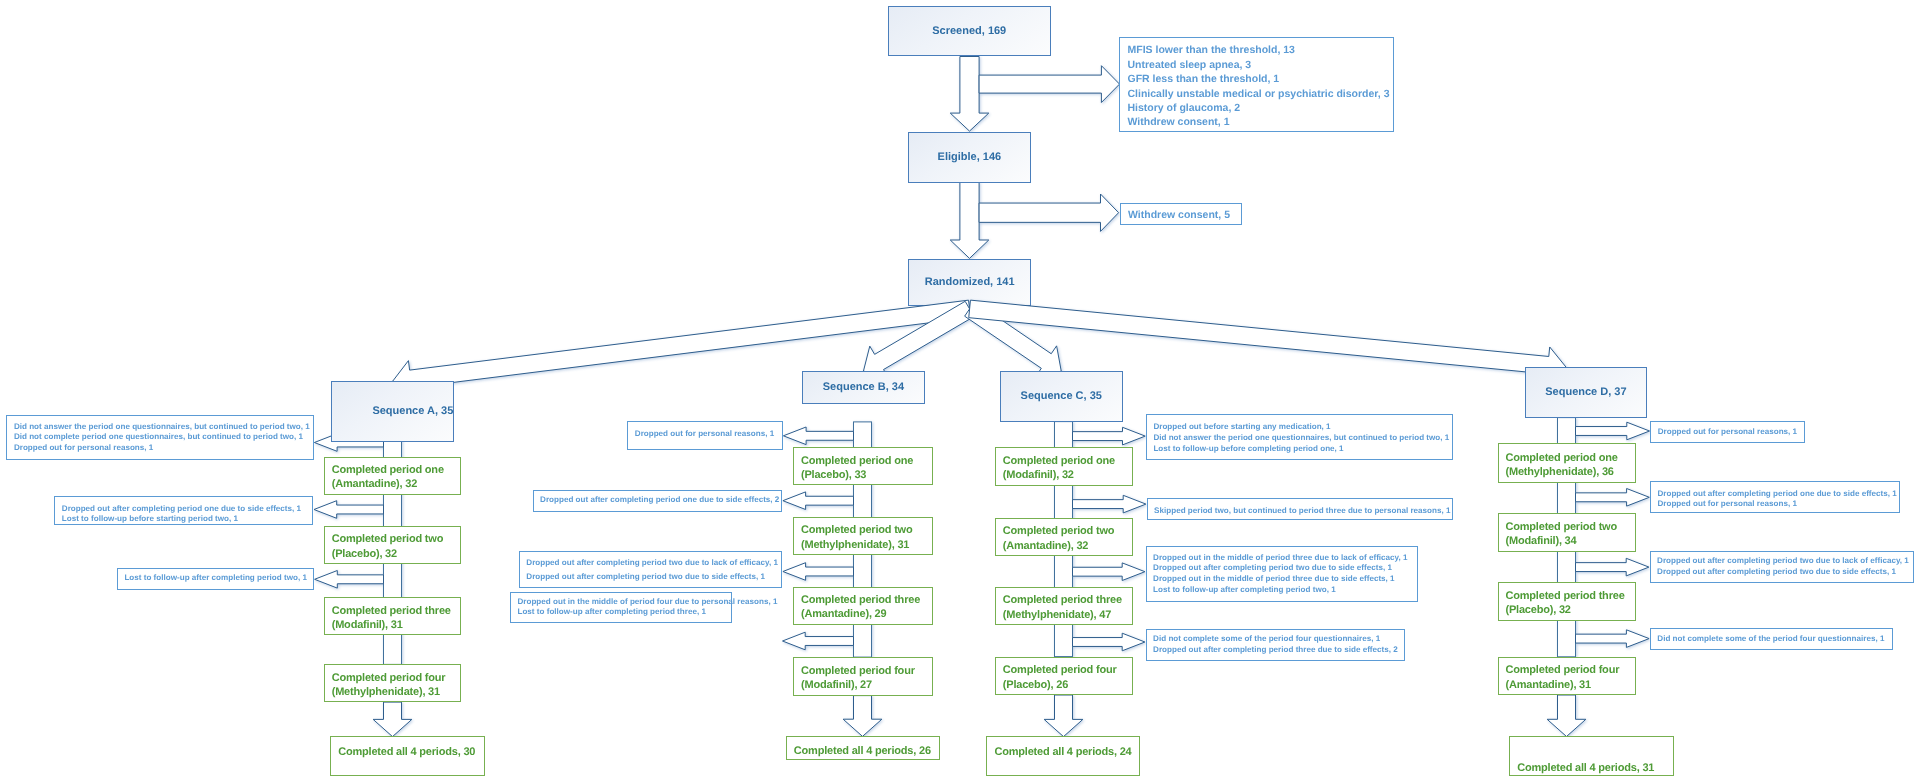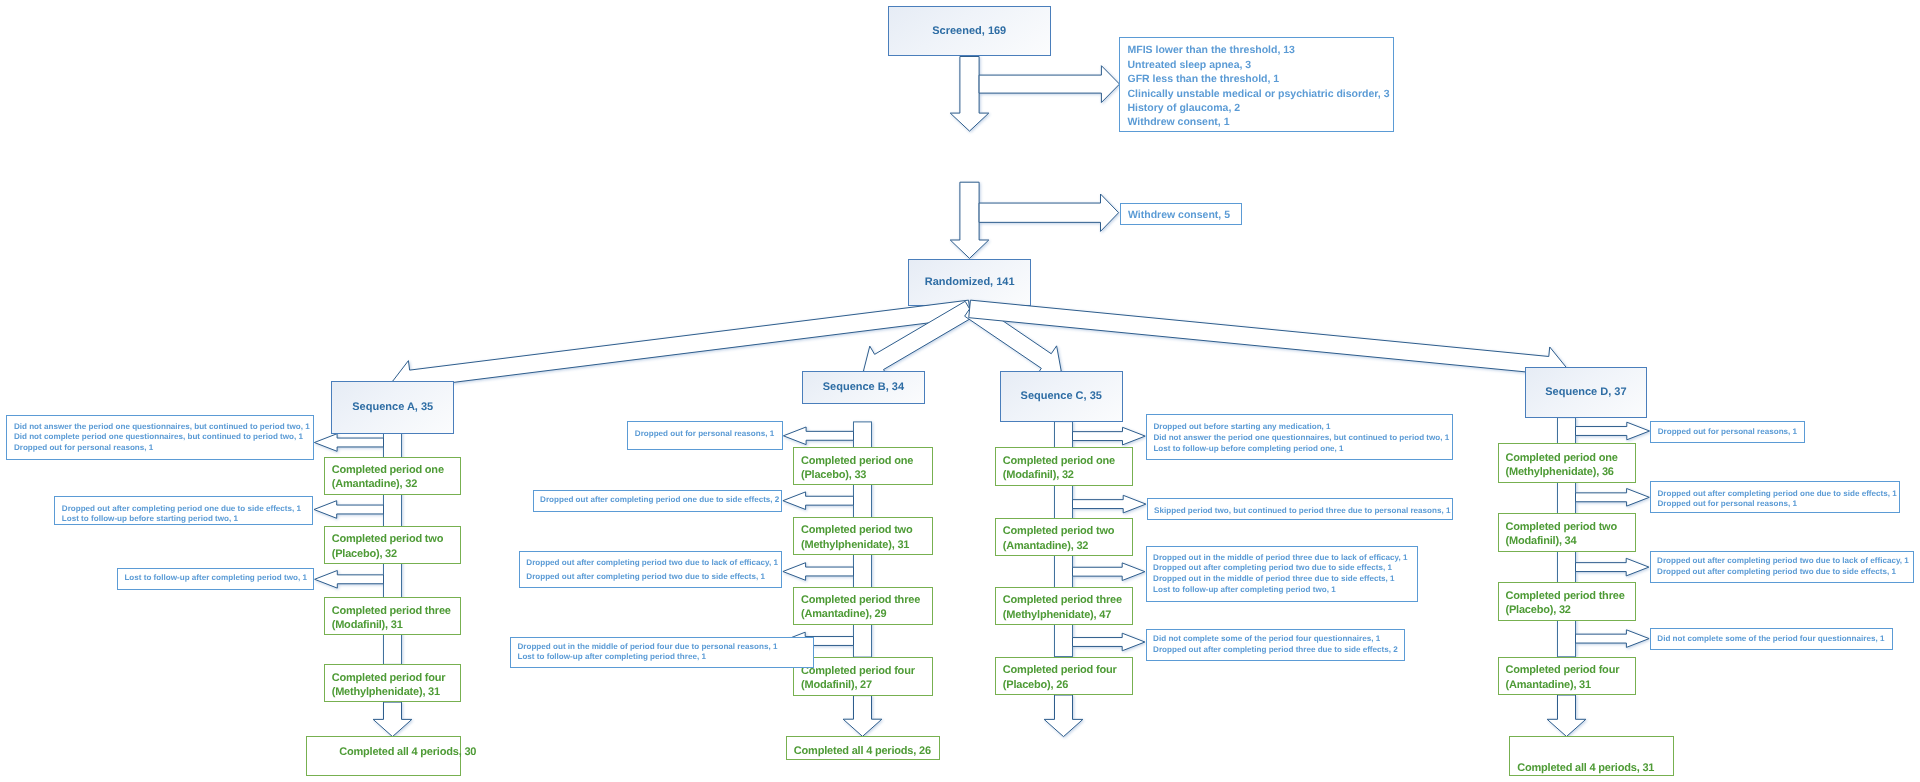--- a/index.html
+++ b/index.html
@@ -71,39 +71,42 @@
     </svg>
   <svg id="arrows-top" viewBox="0 0 1920 782" xmlns="http://www.w3.org/2000/svg">
       <polygon points="970.69,317.63 411.80,387.58 412.99,397.06 392.75,381.10 408.43,360.64 409.62,370.12 968.51,300.17" fill="#ffffff" stroke="#2e5d8c" stroke-width="1" stroke-linejoin="miter"></polygon>
       <polygon points="974.05,316.49 883.52,369.54 888.34,377.78 863.45,371.10 869.79,346.12 874.62,354.36 965.15,301.31" fill="#ffffff" stroke="#2e5d8c" stroke-width="1" stroke-linejoin="miter"></polygon>
       <polygon points="974.55,301.62 1051.23,353.75 1056.60,345.85 1061.25,371.20 1035.97,376.20 1041.33,368.30 964.65,316.18" fill="#ffffff" stroke="#2e5d8c" stroke-width="1" stroke-linejoin="miter"></polygon>
       <polygon points="970.45,300.14 1548.79,356.49 1549.71,346.98 1565.95,367.00 1546.16,383.51 1547.08,374.00 968.75,317.66" fill="#ffffff" stroke="#2e5d8c" stroke-width="1" stroke-linejoin="miter"></polygon>
     </svg>
 <div class="nd hdrbox" style="left: 887.5px; top: 5.7px; width: 163.5px; height: 50.5px;">
       <span>Screened, 169</span>
     </div>
+    <div class="nd hdrbox" style="left: 907.8px; top: 131.5px; width: 123.2px; height: 51px;">
+      <span>Eligible, 146</span>
+    </div>
     <div class="nd hdrbox" style="left: 908.4px; top: 258.8px; width: 122.5px; height: 47px;">
       <span>Randomized, 141</span>
     </div>
     <div class="nd notebox topnote" style="left: 1119px; top: 37.3px; width: 275px; height: 94.8px; align-items: flex-start;">
       <div class="inner" style="padding-top: 5.1px;">
         <div class="ln">MFIS lower than the threshold, 13</div>
         <div class="ln">Untreated sleep apnea, 3</div>
         <div class="ln">GFR less than the threshold, 1</div>
         <div class="ln">Clinically unstable medical or psychiatric disorder, 3</div>
         <div class="ln">History of glaucoma, 2</div>
         <div class="ln">Withdrew consent, 1</div>
       </div>
     </div>
     <div class="nd notebox topnote" style="left: 1119.5px; top: 202.9px; width: 122.7px; height: 21.8px; align-items: flex-start;">
       <div class="inner" style="padding-top: 4.4px;">
         <div class="ln">Withdrew consent, 5</div>
       </div>
     </div>
-    <div class="nd hdrbox seqhdr" style="left: 331.2px; top: 380.7px; width: 123.1px; height: 53px;">
+    <div class="nd hdrbox seqhdr" style="left: 331.2px; top: 380.7px; width: 123.1px; height: 61px; justify-content: flex-end;">
       <span>Sequence A, 35</span>
     </div>
     <div class="nd greenbox" style="left: 323.7px; top: 456.6px; width: 137.7px; height: 38.3px;">
       <div class="inner" style="padding-top: 5.6px;">
         <div class="ln">Completed period one</div>
         <div class="ln">(Amantadine), 32</div>
       </div>
     </div>
     <div class="nd greenbox" style="left: 323.7px; top: 525.9px; width: 137.7px; height: 38.2px;">
       <div class="inner" style="padding-top: 5.55px;">
@@ -116,21 +119,21 @@
         <div class="ln">Completed period three</div>
         <div class="ln">(Modafinil), 31</div>
       </div>
     </div>
     <div class="nd greenbox" style="left: 323.7px; top: 664.4px; width: 137.7px; height: 37.7px;">
       <div class="inner" style="padding-top: 5.3px;">
         <div class="ln">Completed period four</div>
         <div class="ln">(Methylphenidate), 31</div>
       </div>
     </div>
-    <div class="nd finalbox" style="left: 306px; top: 736.3px; width: 155.2px; height: 40.2px; padding-left: 25px;">
+    <div class="nd finalbox" style="left: 330px; top: 736.3px; width: 155.2px; height: 40.2px;">
       <div class="inner">Completed all 4 periods, 30</div>
     </div>
     <div class="nd notebox" style="left: 6.3px; top: 415.2px; width: 307.5px; height: 45px;">
       <div class="inner">
         <div class="ln" style="line-height: 10.7px;">Did not answer the period one questionnaires, but continued to period two, 1</div>
         <div class="ln" style="line-height: 10.7px;">Did not complete period one questionnaires, but continued to period two, 1</div>
         <div class="ln" style="line-height: 10.7px;">Dropped out for personal reasons, 1</div>
       </div>
     </div>
     <div class="nd notebox" style="left: 54.2px; top: 496.2px; width: 259.2px; height: 28.6px; align-items: flex-start;">
@@ -183,21 +186,21 @@
       <div class="inner">
         <div class="ln" style="line-height: 10.7px;">Dropped out after completing period one due to side effects, 2</div>
       </div>
     </div>
     <div class="nd notebox" style="left: 518.7px; top: 551.3px; width: 263.6px; height: 36.5px;">
       <div class="inner">
         <div class="ln" style="line-height: 13.4px;">Dropped out after completing period two due to lack of efficacy, 1</div>
         <div class="ln" style="line-height: 13.4px;">Dropped out after completing period two due to side effects, 1</div>
       </div>
     </div>
-    <div class="nd notebox" style="left: 509.9px; top: 637px; width: 304px; height: 30.9px;">
+    <div class="nd notebox" style="left: 509.9px; top: 592px; width: 222px; height: 30.9px;">
       <div class="inner">
         <div class="ln" style="line-height: 10.7px;">Dropped out in the middle of period four due to personal reasons, 1</div>
         <div class="ln" style="line-height: 10.7px;">Lost to follow-up after completing period three, 1</div>
       </div>
     </div>
     <div class="nd hdrbox seqhdr" style="left: 999.8px; top: 370.8px; width: 122.9px; height: 50.8px;">
       <span>Sequence C, 35</span>
     </div>
     <div class="nd greenbox" style="left: 994.8px; top: 447.3px; width: 138.1px; height: 38.3px;">
       <div class="inner" style="padding-top: 5.6px;">
@@ -216,20 +219,23 @@
         <div class="ln">Completed period three</div>
         <div class="ln">(Methylphenidate), 47</div>
       </div>
     </div>
     <div class="nd greenbox" style="left: 994.8px; top: 656.6px; width: 138.1px; height: 38.4px;">
       <div class="inner" style="padding-top: 5.65px;">
         <div class="ln">Completed period four</div>
         <div class="ln">(Placebo), 26</div>
       </div>
     </div>
+    <div class="nd finalbox" style="left: 986.3px; top: 736.3px; width: 154.2px; height: 40.1px;">
+      <div class="inner">Completed all 4 periods, 24</div>
+    </div>
     <div class="nd notebox" style="left: 1145.8px; top: 414.2px; width: 307.3px; height: 46.3px;">
       <div class="inner">
         <div class="ln" style="line-height: 11.2px;">Dropped out before starting any medication, 1</div>
         <div class="ln" style="line-height: 11.2px;">Did not answer the period one questionnaires, but continued to period two, 1</div>
         <div class="ln" style="line-height: 11.2px;">Lost to follow-up before completing period one, 1</div>
       </div>
     </div>
     <div class="nd notebox" style="left: 1146.5px; top: 497.7px; width: 306.8px; height: 22.6px; align-items: flex-start;">
       <div class="inner" style="padding-top: 7.2px;">
         <div class="ln" style="line-height: 10.7px;">Skipped period two, but continued to period three due to personal reasons, 1</div>

